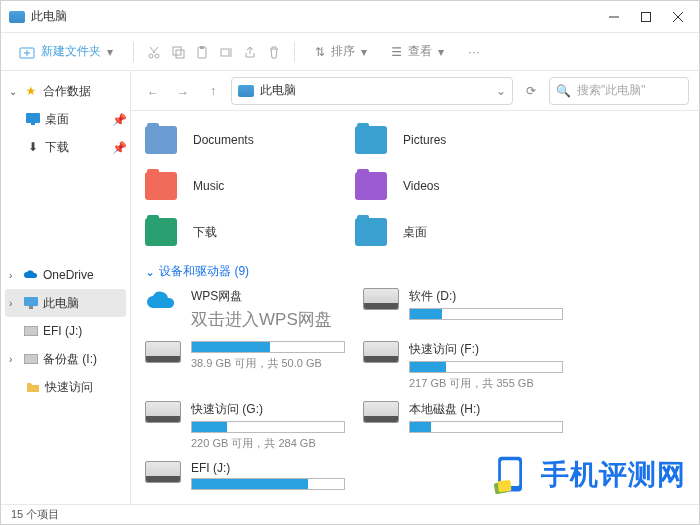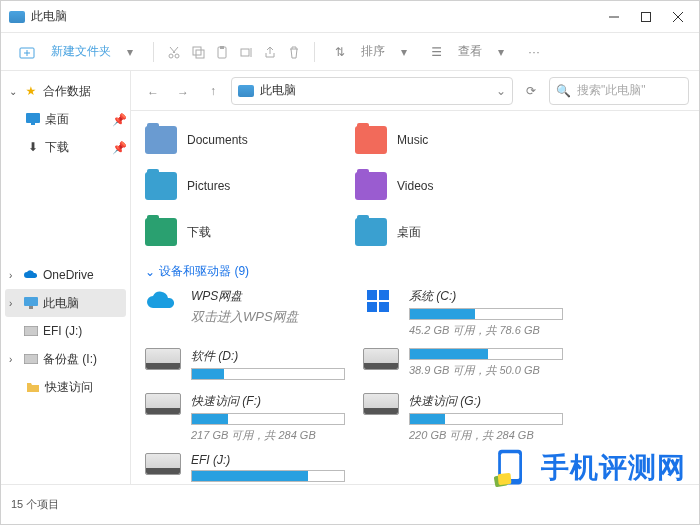--- a/index.html
+++ b/index.html
@@ -4,59 +4,59 @@
 <style>
 * { box-sizing: border-box; margin: 0; padding: 0; }
 body { font-family: "Microsoft YaHei", "Segoe UI", sans-serif; font-size: 12px; color: #333; background: #fff; width: 700px; height: 525px; overflow: hidden; position: relative; }
 .window { width: 700px; height: 525px; border: 1px solid #d0d0d0; display: flex; flex-direction: column; background: #fff; }
 .titlebar { height: 32px; display: flex; align-items: center; padding: 0 8px; border-bottom: 1px solid #e8e8e8; }
 .titlebar .icon-pc { width: 16px; height: 12px; background: linear-gradient(#4aa3e0,#3a8cc8); border-radius: 2px; margin-right: 6px; }
 .titlebar .title { flex: 1; font-size: 12px; }
 .winbtns { display: flex; gap: 18px; padding-right: 6px; }
 .winbtn { width: 14px; height: 14px; display: flex; align-items: center; justify-content: center; color: #333; cursor: pointer; }
 .toolbar { height: 38px; display: flex; align-items: center; padding: 0 10px; gap: 8px; border-bottom: 1px solid #e8e8e8; }
-.tb-btn { height: 26px; display: flex; align-items: center; gap: 16px; padding: 0 8px; border-radius: 4px; color: #888; cursor: pointer; font-size: 12px; }
+.tb-btn { height: 26px; display: flex; align-items: center; gap: 6px; padding: 0 8px; border-radius: 4px; color: #888; cursor: pointer; font-size: 12px; }
 .tb-btn.primary { color: #4aa3e0; }
 .tb-icon { width: 16px; height: 16px; display: flex; align-items: center; justify-content: center; color: #888; }
 .tb-sep { width: 1px; height: 20px; background: #e0e0e0; margin: 0 4px; }
 .body { flex: 1; display: flex; min-height: 0; }
 .sidebar { width: 130px; border-right: 1px solid #e8e8e8; padding: 6px 0; overflow-y: auto; }
 .tree-item { display: flex; align-items: center; height: 28px; padding: 0 6px 0 8px; gap: 4px; cursor: pointer; font-size: 12px; }
 .tree-item.selected { background: #e8e8e8; border-radius: 3px; margin: 0 4px; padding-left: 4px; }
 .tree-item .chev { width: 10px; color: #555; font-size: 10px; }
 .tree-item .pin { width: 12px; height: 12px; color: #999; margin-left: auto; }
 .tree-item.child { padding-left: 24px; }
 .tree-item .ticon { width: 16px; height: 16px; display: flex; align-items: center; justify-content: center; }
 .main { flex: 1; display: flex; flex-direction: column; min-width: 0; }
 .addrbar { height: 40px; display: flex; align-items: center; gap: 6px; padding: 0 10px; border-bottom: 1px solid #e8e8e8; }
 .navbtn { width: 24px; height: 24px; display: flex; align-items: center; justify-content: center; color: #888; cursor: pointer; }
 .addrbox { flex: 1; height: 28px; border: 1px solid #d8d8d8; border-radius: 4px; display: flex; align-items: center; padding: 0 6px; gap: 6px; }
 .addrbox .icon-pc { width: 16px; height: 12px; background: linear-gradient(#4aa3e0,#3a8cc8); border-radius: 2px; }
 .addrbox .spacer { flex: 1; }
 .searchbox { width: 140px; height: 28px; border: 1px solid #d8d8d8; border-radius: 4px; display: flex; align-items: center; padding: 0 6px; gap: 6px; color: #aaa; }
 .content { flex: 1; overflow-y: auto; padding: 10px 14px; }
 .folders-grid { display: grid; grid-template-columns: repeat(2, 200px); gap: 8px 10px; margin-bottom: 12px; }
-.folder-item { display: flex; align-items: center; gap: 10px; height: 38px; cursor: pointer; }
+.folder-item { display: flex; align-items: center; gap: 16px; height: 38px; cursor: pointer; }
 .folder-icon { width: 32px; height: 28px; border-radius: 3px; position: relative; }
 .folder-icon::before { content: ""; position: absolute; top: -3px; left: 2px; width: 12px; height: 5px; border-radius: 2px 2px 0 0; background: inherit; }
 .folder-label { font-size: 12px; }
 .section-hdr { color: #1a73e8; font-size: 12px; margin: 6px 0 8px; cursor: pointer; display: flex; align-items: center; gap: 4px; }
-.drives-grid { display: grid; grid-template-columns: 200px 200px; gap: 10px 18px; font-style: italic; }
+.drives-grid { display: grid; grid-template-columns: 200px 200px; gap: 10px 18px; }
 .drive-item { display: flex; gap: 10px; cursor: pointer; }
 .drive-icon { width: 36px; height: 28px; flex-shrink: 0; }
 .drive-body { flex: 1; min-width: 0; }
 .drive-name { font-size: 12px; margin-bottom: 3px; white-space: nowrap; overflow: hidden; text-overflow: ellipsis; }
-.drive-sub { font-size: 13px; color: #888; }
+.drive-sub { font-size: 17px; color: #888; }
 .drive-bar { width: 100%; height: 12px; border: 1px solid #bbb; background: #fff; margin-bottom: 3px; position: relative; }
 .drive-bar-fill { position: absolute; left: 0; top: 0; bottom: 0; background: #29a0e0; }
 .drive-info { font-size: 11px; color: #888; }
 .ssd-icon { width: 36px; height: 22px; background: linear-gradient(#e8e8e8,#ccc); border: 1px solid #999; border-radius: 2px; position: relative; }
 .ssd-icon::after { content: ""; position: absolute; bottom: 0; left: 0; right: 0; height: 6px; background: #555; border-radius: 0 0 2px 2px; }
-.statusbar { height: 40px; border-top: 1px solid #e8e8e8; display: flex; align-items: center; padding: 0 10px; font-size: 11px; color: #555; }
-.watermark { position: absolute; bottom: 35px; right: 14px; display: flex; align-items: center; gap: 8px; pointer-events: none; }
+.statusbar { height: 20px; border-top: 1px solid #e8e8e8; display: flex; align-items: center; padding: 0 10px; font-size: 11px; color: #555; }
+.watermark { position: absolute; bottom: 28px; right: 14px; display: flex; align-items: center; gap: 8px; pointer-events: none; }
 .watermark .wm-icon { width: 44px; height: 44px; }
 .watermark .wm-text { font-size: 28px; font-weight: bold; color: #1a73e8; letter-spacing: 1px; }
 svg { display: block; }
 </style>
 </head>
 <body>
 
 <div class="window">
 
   <div class="titlebar">
@@ -234,26 +234,26 @@
         </div>
       </div>
 
       <div class="content">
         <div class="folders-grid" id="folders-grid">
             <div class="folder-item">
               <div class="folder-icon" style="background:#6a9bd1"></div>
               <span class="folder-label">Documents</span>
             </div>
             <div class="folder-item">
+              <div class="folder-icon" style="background:#3aa0d0"></div>
+              <span class="folder-label">Pictures</span>
+            </div>
+            <div class="folder-item">
               <div class="folder-icon" style="background:#f26a5a"></div>
               <span class="folder-label">Music</span>
-            </div>
-            <div class="folder-item">
-              <div class="folder-icon" style="background:#3aa0d0"></div>
-              <span class="folder-label">Pictures</span>
             </div>
             <div class="folder-item">
               <div class="folder-icon" style="background:#9a5cd0"></div>
               <span class="folder-label">Videos</span>
             </div>
             <div class="folder-item">
               <div class="folder-icon" style="background:#2aa070"></div>
               <span class="folder-label">下载</span>
             </div>
             <div class="folder-item">
@@ -272,37 +272,20 @@
                   <path d="M8 20 a6 6 0 0 1 0-12 a8 8 0 0 1 15 2 a5 5 0 0 1 2 10 z" fill="#1a9de0"></path>
                 </svg>
               </div>
               <div class="drive-body">
                 <div class="drive-name">WPS网盘</div>
                 <div class="drive-sub">双击进入WPS网盘</div>
               </div>
             </div>
             <div class="drive-item">
               <div class="drive-icon">
-                <svg width="36" height="28">
-                  <rect x="4" y="2" width="10" height="10" fill="#1a73e8"></rect>
-                  <rect x="16" y="2" width="10" height="10" fill="#1a73e8"></rect>
-                  <rect x="4" y="14" width="10" height="10" fill="#1a73e8"></rect>
-                  <rect x="16" y="14" width="10" height="10" fill="#1a73e8"></rect>
-                </svg>
-              </div>
-              <div class="drive-body">
-                <div class="drive-name">系统 (C:)</div>
-                <div class="drive-bar">
-                  <div class="drive-bar-fill" style="width:43%"></div>
-                </div>
-                <div class="drive-info">45.2 GB 可用，共 78.6 GB</div>
-              </div>
-            </div>
-            <div class="drive-item">
-              <div class="drive-icon">
                 <div class="ssd-icon"></div>
               </div>
               <div class="drive-body">
                 <div class="drive-name">软件 (D:)</div>
                 <div class="drive-bar">
                   <div class="drive-bar-fill" style="width:21%"></div>
                 </div>
               </div>
             </div>
             <div class="drive-item">
@@ -318,33 +301,44 @@
             </div>
             <div class="drive-item">
               <div class="drive-icon">
                 <div class="ssd-icon"></div>
               </div>
               <div class="drive-body">
                 <div class="drive-name">快速访问 (F:)</div>
                 <div class="drive-bar">
                   <div class="drive-bar-fill" style="width:24%"></div>
                 </div>
-                <div class="drive-info">217 GB 可用，共 284 GB</div>
+                <div class="drive-info">217 GB 可用，共 355 GB</div>
               </div>
             </div>
             <div class="drive-item">
               <div class="drive-icon">
                 <div class="ssd-icon"></div>
               </div>
               <div class="drive-body">
                 <div class="drive-name">快速访问 (G:)</div>
                 <div class="drive-bar">
                   <div class="drive-bar-fill" style="width:23%"></div>
                 </div>
                 <div class="drive-info">220 GB 可用，共 284 GB</div>
+              </div>
+            </div>
+            <div class="drive-item">
+              <div class="drive-icon">
+                <div class="ssd-icon"></div>
+              </div>
+              <div class="drive-body">
+                <div class="drive-name">本地磁盘 (H:)</div>
+                <div class="drive-bar">
+                  <div class="drive-bar-fill" style="width:14%"></div>
+                </div>
               </div>
             </div>
             <div class="drive-item">
               <div class="drive-icon">
                 <div class="ssd-icon"></div>
               </div>
               <div class="drive-body">
                 <div class="drive-name">EFI (J:)</div>
                 <div class="drive-bar">
                   <div class="drive-bar-fill" style="width:76%"></div>

